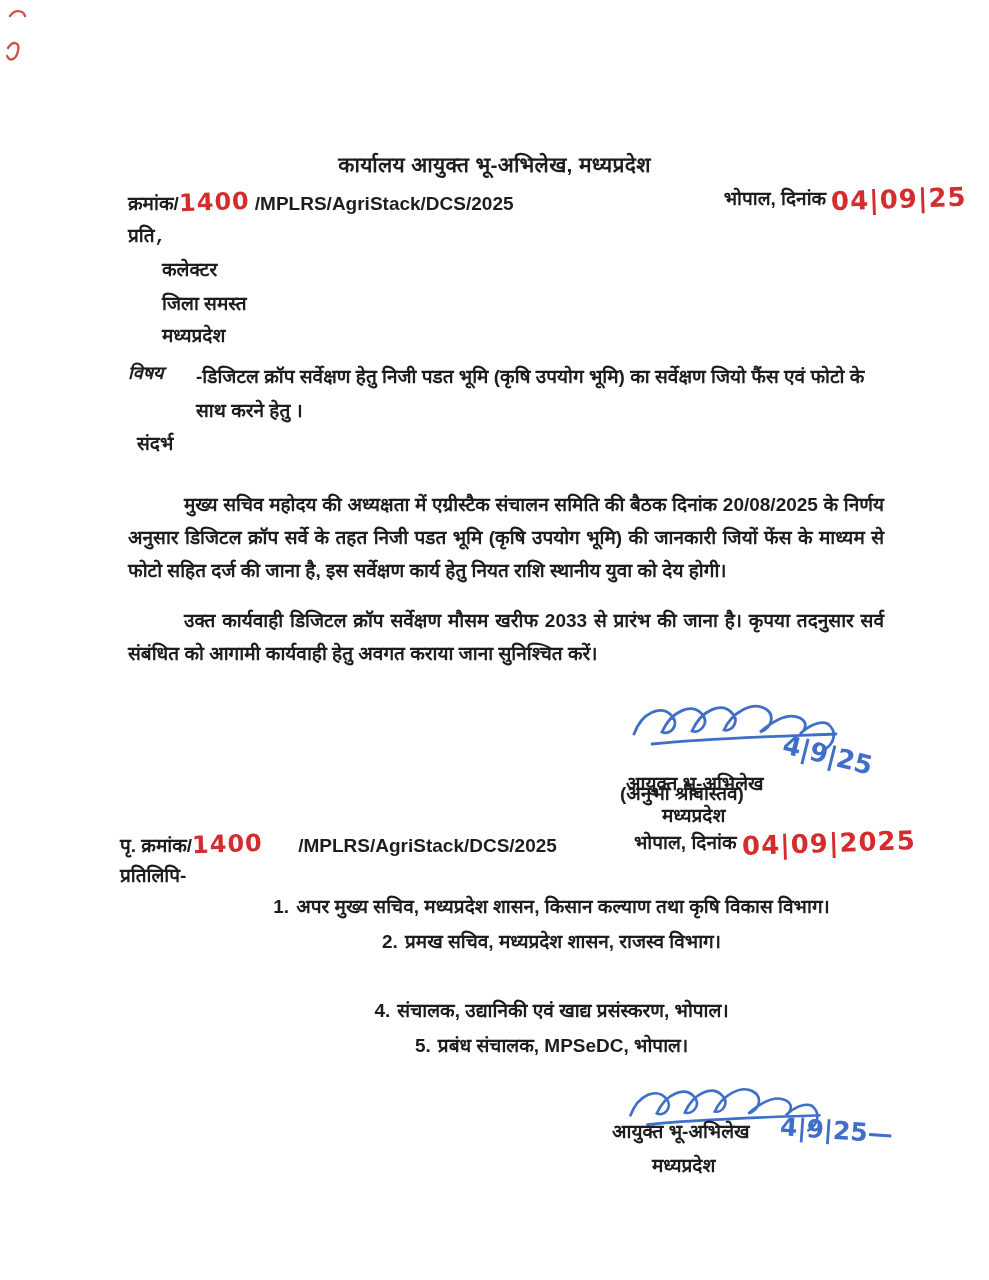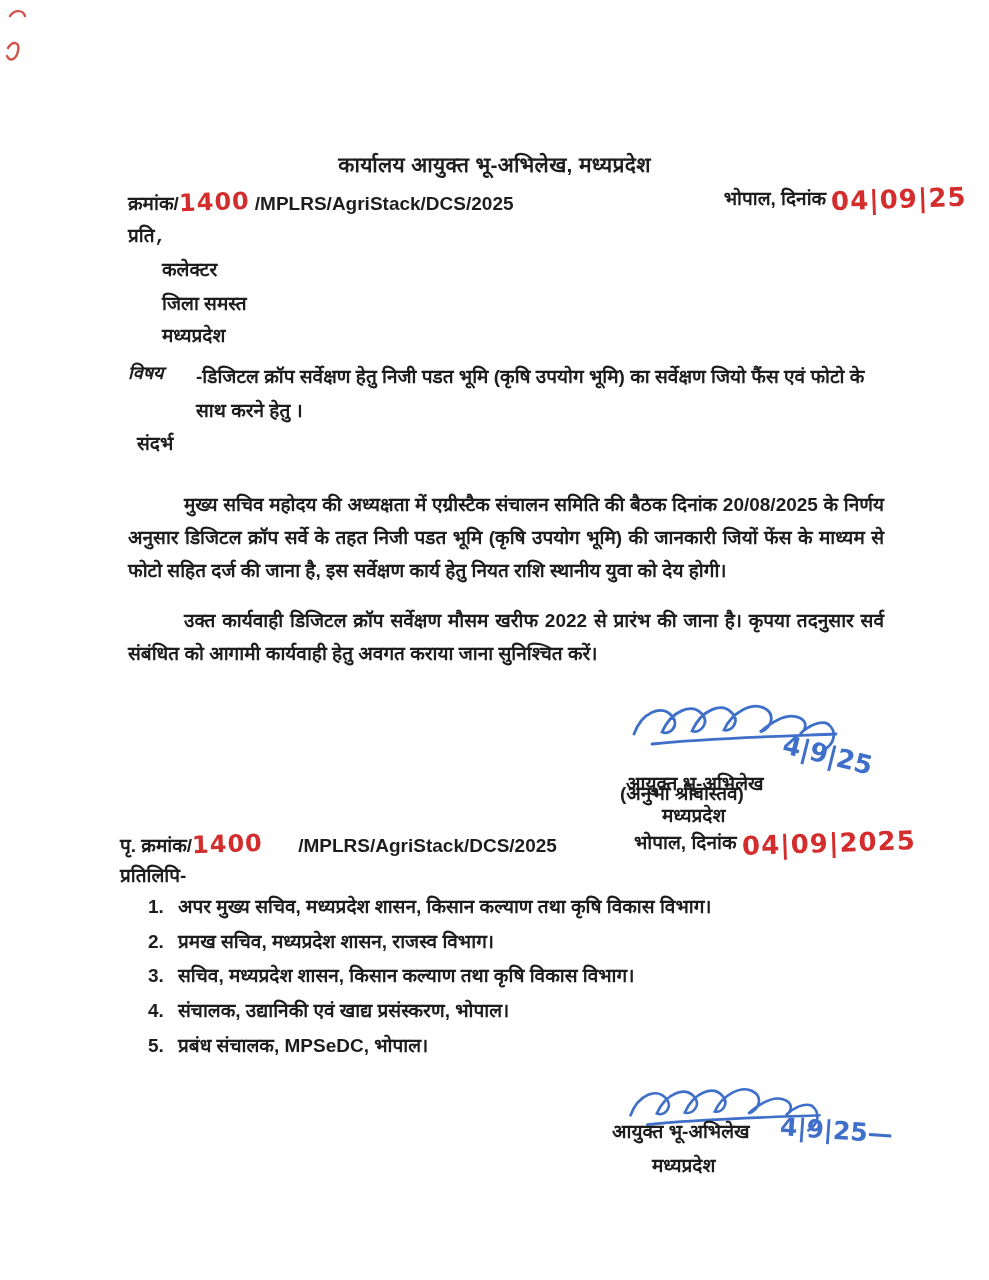--- a/index.html
+++ b/index.html
@@ -52,21 +52,21 @@
     font-family:"DejaVu Sans",sans-serif;
     white-space:nowrap;
   }
   .sig-date-top { top:740px; left:782px; font-size:26px; transform:rotate(14deg); }
   .sig-desig-top { top:770px; left:626px; font-size:19px; font-weight:700; }
   .sig-state-top { top:802px; left:662px; font-size:19px; font-weight:700; }
   .endorse-row { top:830px; left:120px; font-size:19px; font-weight:600; white-space:nowrap; }
   .endorse-row .suffix { margin-left:30px; }
   .place-date-bottom { top:828px; left:634px; font-size:19px; font-weight:600; white-space:nowrap; }
   .copies { top:862px; left:120px; font-size:19px; font-weight:700; }
-  .list-item { left:148px; font-size:19px; font-weight:600; width:800px; }
+  .list-item { left:148px; font-size:19px; font-weight:600; width:800px;text-align:center; }
   .list-item .num { display:inline-block; width:30px; }
   .li-0 { top:893px; } .li-1 { top:928px; } .li-2 { top:962px; }
   .li-3 { top:997px; } .li-4 { top:1032px; }
   .sig-svg-bottom { top:1076px; left:618px; }
   .sig-desig-bottom { top:1118px; left:612px; font-size:19px; font-weight:700; }
   .sig-date-bottom { top:1116px; left:780px; font-size:25px; transform:rotate(4deg); }
   .sig-state-bottom { top:1152px; left:652px; font-size:19px; font-weight:700; }
   .corner-marks { top:4px; left:2px; }
 </style>
 </head>
@@ -95,21 +95,21 @@
   <div class="abs recipient-1">कलेक्टर</div>
   <div class="abs recipient-2">जिला समस्त</div>
   <div class="abs recipient-3">मध्यप्रदेश</div>
 
   <div class="abs subj-label">विषय</div>
   <div class="abs subj-text">-डिजिटल क्रॉप सर्वेक्षण हेतु निजी पडत भूमि (कृषि उपयोग भूमि) का सर्वेक्षण जियो फैंस एवं फोटो के साथ करने हेतु   ।</div>
 
   <div class="abs ref2-label">संदर्भ</div>
 
   <div class="abs para1">मुख्य सचिव महोदय की अध्यक्षता में एग्रीस्टैक संचालन समिति की बैठक दिनांक 20/08/2025 के निर्णय अनुसार डिजिटल क्रॉप सर्वे के तहत निजी पडत भूमि (कृषि उपयोग भूमि) की जानकारी जियों फेंस के माध्यम से फोटो सहित दर्ज की जाना है, इस सर्वेक्षण कार्य हेतु नियत राशि स्थानीय युवा को देय होगी।</div>
-  <div class="abs para2">उक्त कार्यवाही डिजिटल क्रॉप सर्वेक्षण मौसम खरीफ 2022 से प्रारंभ की जाना है। कृपया तदनुसार सर्व संबंधित को आगामी कार्यवाही हेतु अवगत कराया जाना सुनिश्चित करें।</div>
+  <div class="abs para2">उक्त कार्यवाही डिजिटल क्रॉप सर्वेक्षण मौसम खरीफ 2033 से प्रारंभ की जाना है। कृपया तदनुसार सर्व संबंधित को आगामी कार्यवाही हेतु अवगत कराया जाना सुनिश्चित करें।</div>
 
   <svg class="abs sig-svg-top" width="215" height="62" viewBox="0 0 215 62">
     <g stroke="#3f6fc8" stroke-width="2.8" fill="none" stroke-linecap="round">
       <path d="M6,42 C14,20 34,12 44,24 C52,33 42,44 34,40 C44,18 64,11 74,22 C82,31 72,42 64,39 C74,17 94,10 104,21 C112,29 104,40 96,38 C104,20 124,10 136,16 C148,22 144,36 132,40 C146,28 160,20 172,26 C180,30 178,38 172,42 C180,34 192,28 200,32"></path>
       <path d="M200,32 C210,40 206,52 196,58"></path>
       <path d="M24,52 C80,46 158,44 208,42"></path>
     </g>
   </svg>
   <div class="abs sig-name">(अनुभा श्रीवास्तव)</div>
   <div class="abs hand-blue sig-date-top">4|9|25</div>
@@ -125,23 +125,20 @@
     <span class="hand-red">04|09|2025</span>
   </div>
   <div class="abs copies">प्रतिलिपि-</div>
 
   <div class="abs list-item li-0">
     <span class="num">1.</span><span>अपर मुख्य सचिव, मध्यप्रदेश शासन, किसान कल्याण तथा कृषि विकास विभाग।</span>
   </div>
   <div class="abs list-item li-1">
     <span class="num">2.</span><span>प्रमख सचिव, मध्यप्रदेश शासन, राजस्व विभाग।</span>
   </div>
-  <div class="abs list-item li-2">
-    <span class="num">3.</span><span>सचिव, मध्यप्रदेश शासन, किसान कल्याण तथा कृषि विकास विभाग।</span>
-  </div>
   <div class="abs list-item li-3">
     <span class="num">4.</span><span>संचालक, उद्यानिकी एवं खाद्य प्रसंस्करण, भोपाल।</span>
   </div>
   <div class="abs list-item li-4">
     <span class="num">5.</span><span>प्रबंध संचालक, MPSeDC, भोपाल।</span>
   </div>
 
   <svg class="abs sig-svg-bottom" width="215" height="58" viewBox="0 0 215 62">
     <g stroke="#3f6fc8" stroke-width="2.8" fill="none" stroke-linecap="round">
       <path d="M6,42 C14,20 34,12 44,24 C52,33 42,44 34,40 C44,18 64,11 74,22 C82,31 72,42 64,39 C74,17 94,10 104,21 C112,29 104,40 96,38 C104,20 124,10 136,16 C148,22 144,36 132,40 C146,28 160,20 172,26 C180,30 178,38 172,42 C180,34 192,28 200,32"></path>

